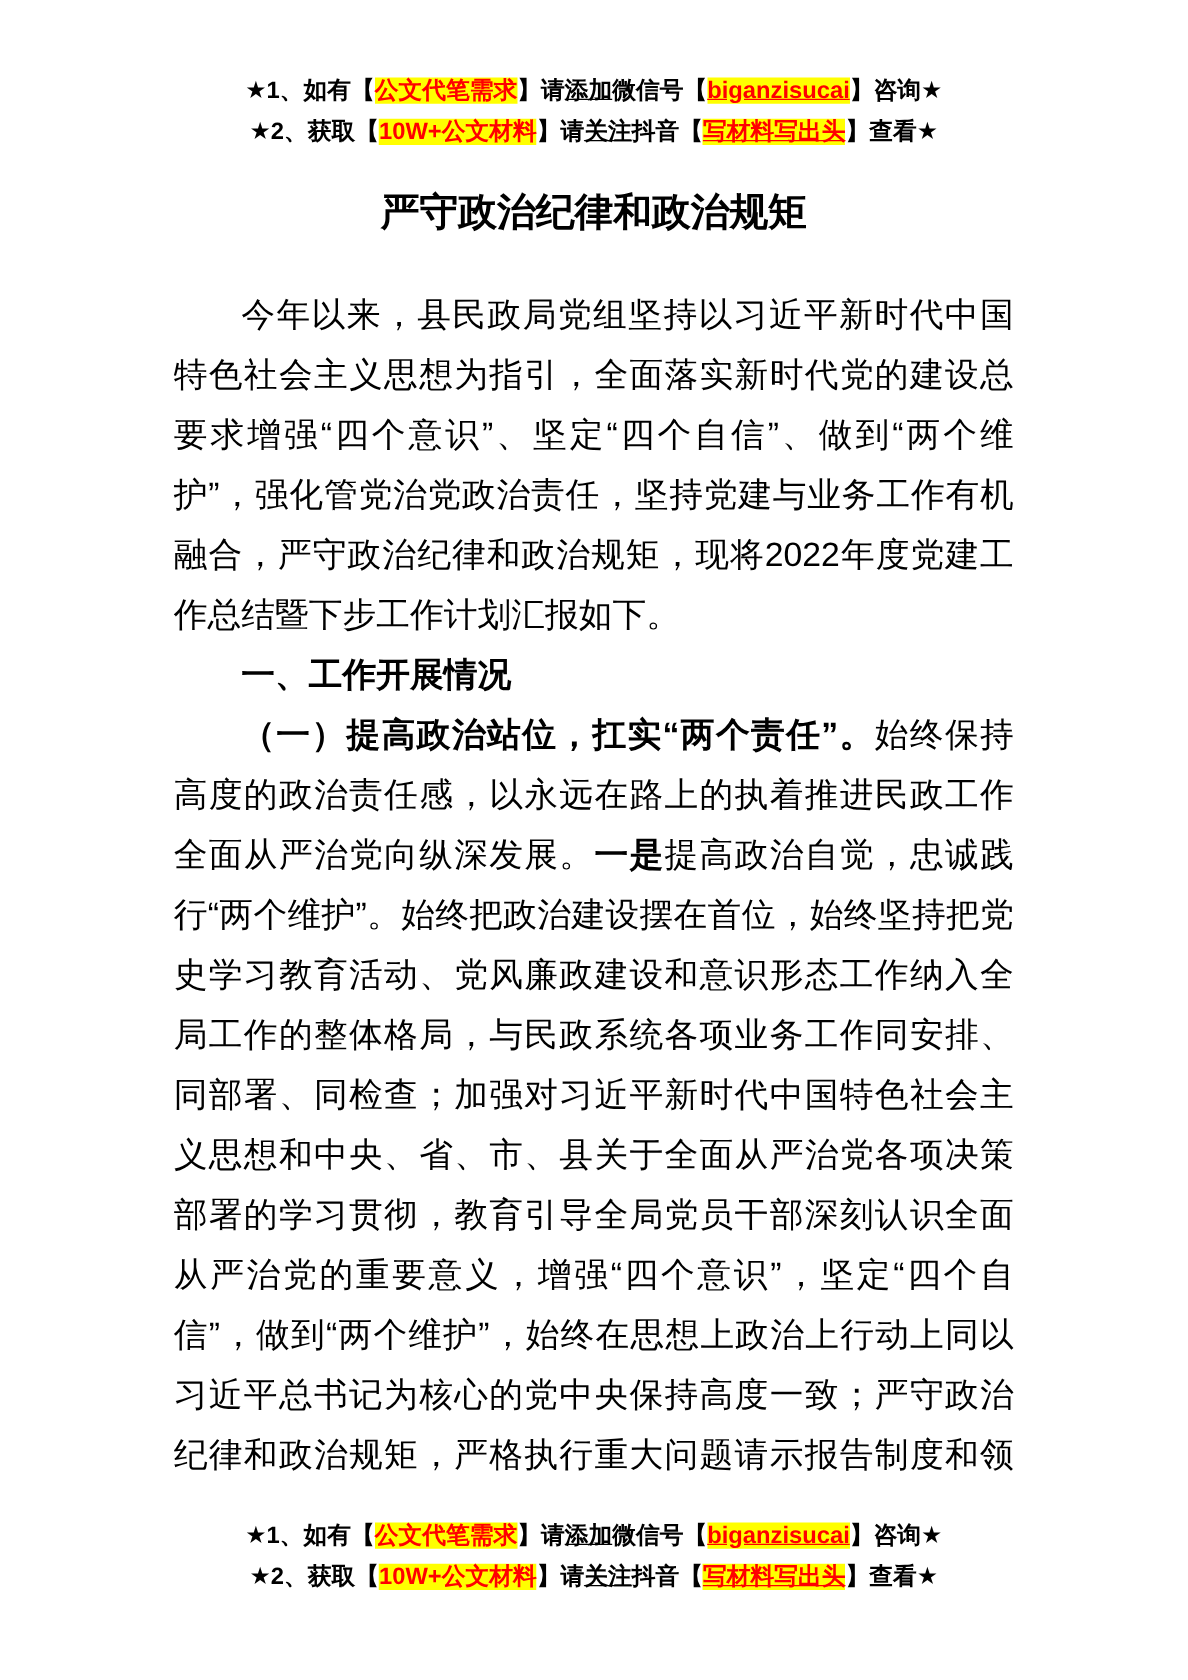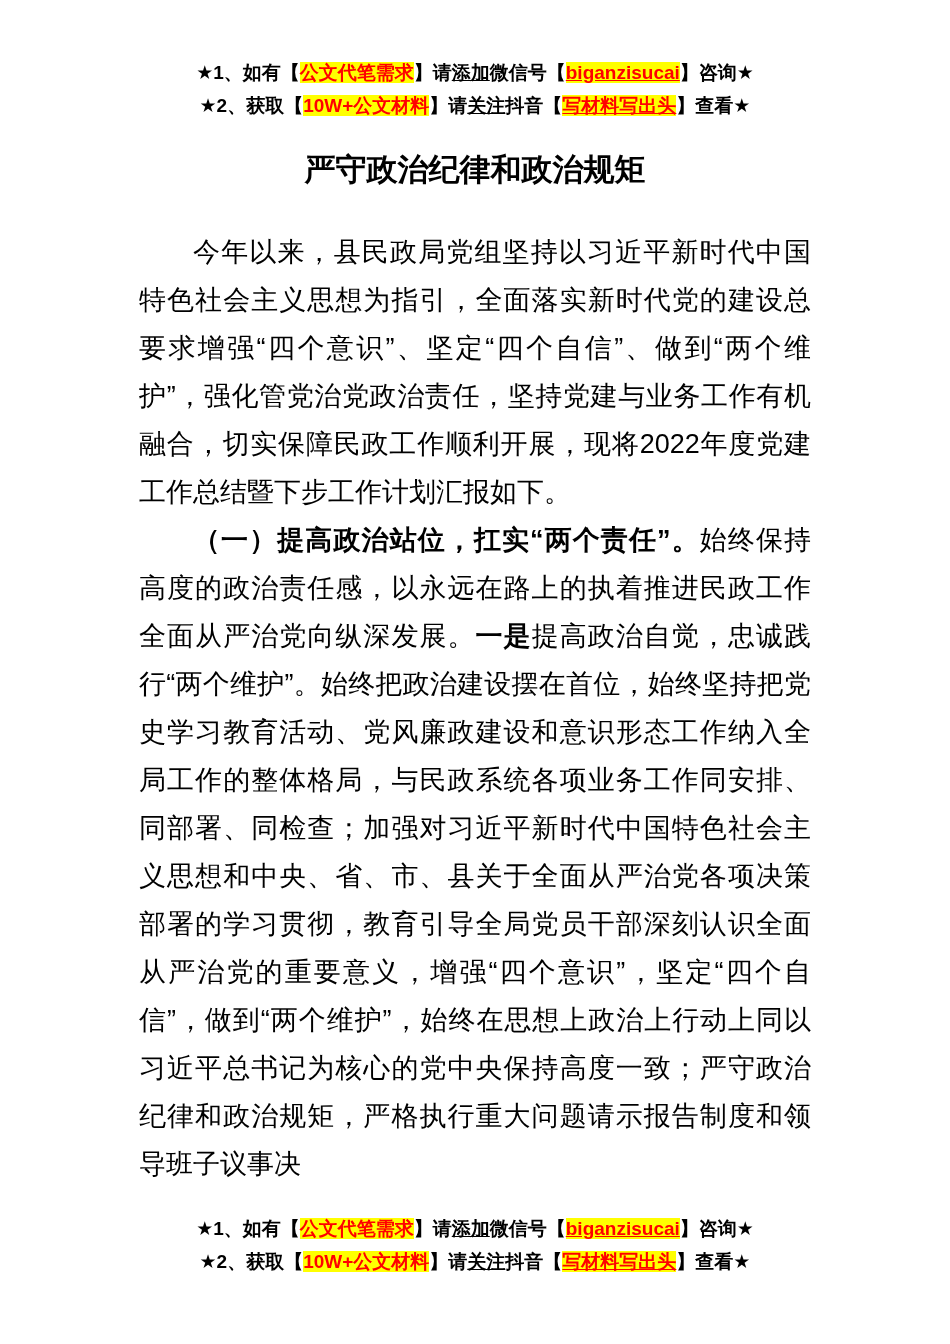--- a/index.html
+++ b/index.html
@@ -53,21 +53,22 @@
       <span>★1、如有【</span><span class="hl">公文代笔需求</span><span>】请</span><span class="ul">添加</span><span>微信号【</span><span class="hl ul">biganzisucai</span><span>】咨询★</span>
     </div>
     <div>
       <span>★2、获取【</span><span class="hl">10W+公文材料</span><span>】请</span><span class="ul">关注</span><span>抖音【</span><span class="hl ul">写材料写出头</span><span>】查看★</span>
     </div>
   </div>
 
   <h1 class="doc-title">严守政治纪律和政治规矩</h1>
 
   <div class="content">
-    <p>今年以来，县民政局党组坚持以习近平新时代中国特色社会主义思想为指引，全面落实新时代党的建设总要求增强“四个意识”、坚定“四个自信”、做到“两个维护”，强化管党治党政治责任，坚持党建与业务工作有机融合，切实保障民政工作顺利开展，现将2022年度党建工作总结暨下步工作计划汇报如下。</p>
+    <p>今年以来，县民政局党组坚持以习近平新时代中国特色社会主义思想为指引，全面落实新时代党的建设总要求增强“四个意识”、坚定“四个自信”、做到“两个维护”，强化管党治党政治责任，坚持党建与业务工作有机融合，严守政治纪律和政治规矩，现将2022年度党建工作总结暨下步工作计划汇报如下。</p>
+    <p class="b">一、工作开展情况</p>
     <p><span class="b">（一）提高政治站位，扛实“两个责任”。</span><span>始终保持高度的政治责任感，以永远在路上的执着推进民政工作全面从严治党向纵深发展。</span><span class="b">一是</span><span>提高政治自觉，忠诚践行“两个维护”。始终把政治建设摆在首位，始终坚持把党史学习教育活动、党风廉政建设和意识形态工作纳入全局工作的整体格局，与民政系统各项业务工作同安排、同部署、同检查；加强对习近平新时代中国特色社会主义思想和中央、省、市、县关于全面从严治党各项决策部署的学习贯彻，教育引导全局党员干部深刻认识全面从严治党的重要意义，增强“四个意识”，坚定“四个自信”，做到“两个维护”，始终在思想上政治上行动上同以习近平总书记为核心的党中央保持高度一致；严守政治纪律和政治规矩，严格执行重大问题请示报告制度和领导班子议事决</span></p>
   </div>
 
   <div class="banner banner-bottom">
     <div>
       <span>★1、如有【</span><span class="hl">公文代笔需求</span><span>】请</span><span class="ul">添加</span><span>微信号【</span><span class="hl ul">biganzisucai</span><span>】咨询★</span>
     </div>
     <div>
       <span>★2、获取【</span><span class="hl">10W+公文材料</span><span>】请</span><span class="ul">关注</span><span>抖音【</span><span class="hl ul">写材料写出头</span><span>】查看★</span>
     </div>

